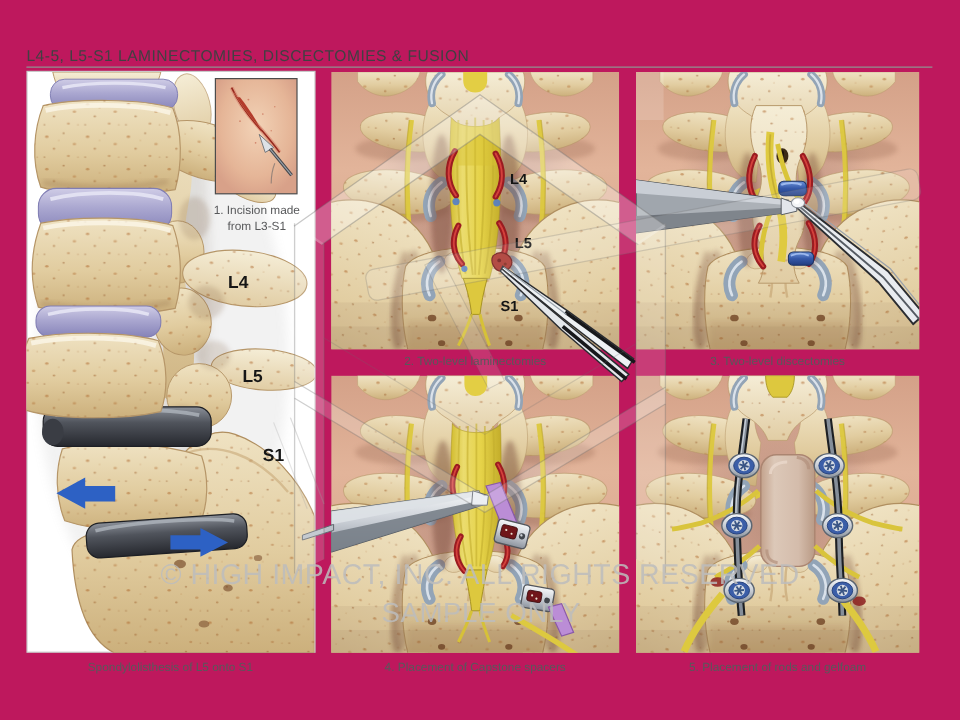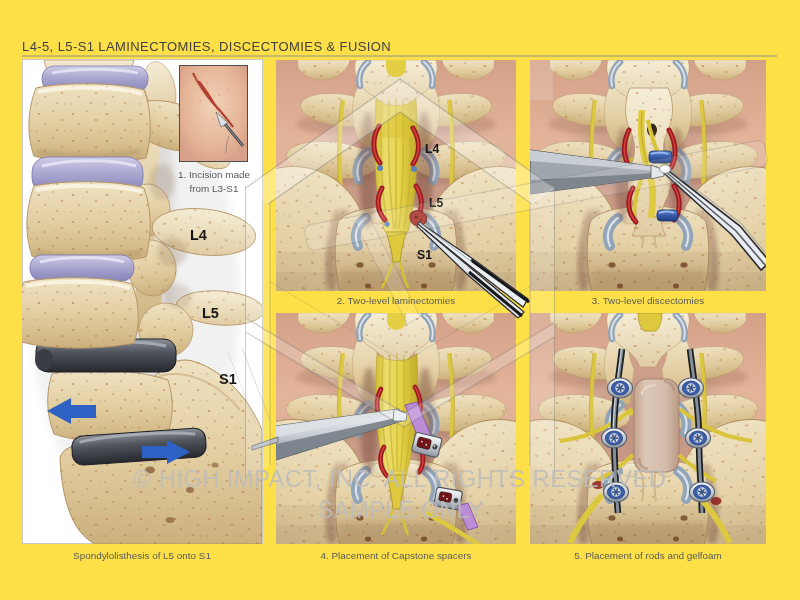--- a/index.html
+++ b/index.html
@@ -1,16 +1,16 @@
 <!DOCTYPE html>
 <html><head>
 <meta charset="utf-8">
 <style>
 html,body{margin:0;padding:0;background:#fff;}
-.page{position:relative;width:800px;height:600px;background:#fde047;overflow:hidden;font-family:"Liberation Sans",sans-serif;}
+.page{position:relative;width:800px;height:600px;background:#be185d;overflow:hidden;font-family:"Liberation Sans",sans-serif;}
 svg{position:absolute;left:0;top:0;}
 </style>
 </head>
 <body>
 <div class="page">
 <svg width="800" height="600" viewBox="0 0 800 600">
 <defs>
 <linearGradient id="pinkV" x1="0" y1="0" x2="0" y2="1">
  <stop offset="0" stop-color="#d4a188"></stop>
           <stop offset="0.35" stop-color="#e2b49a"></stop>

